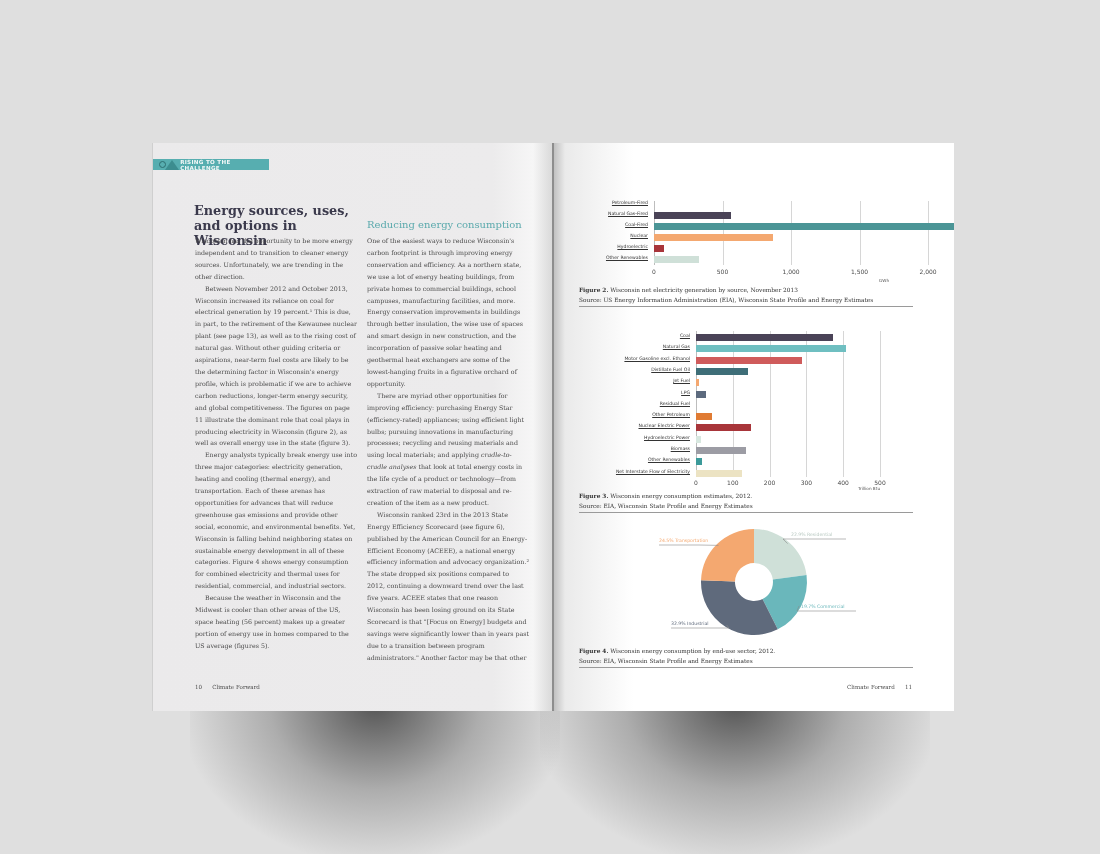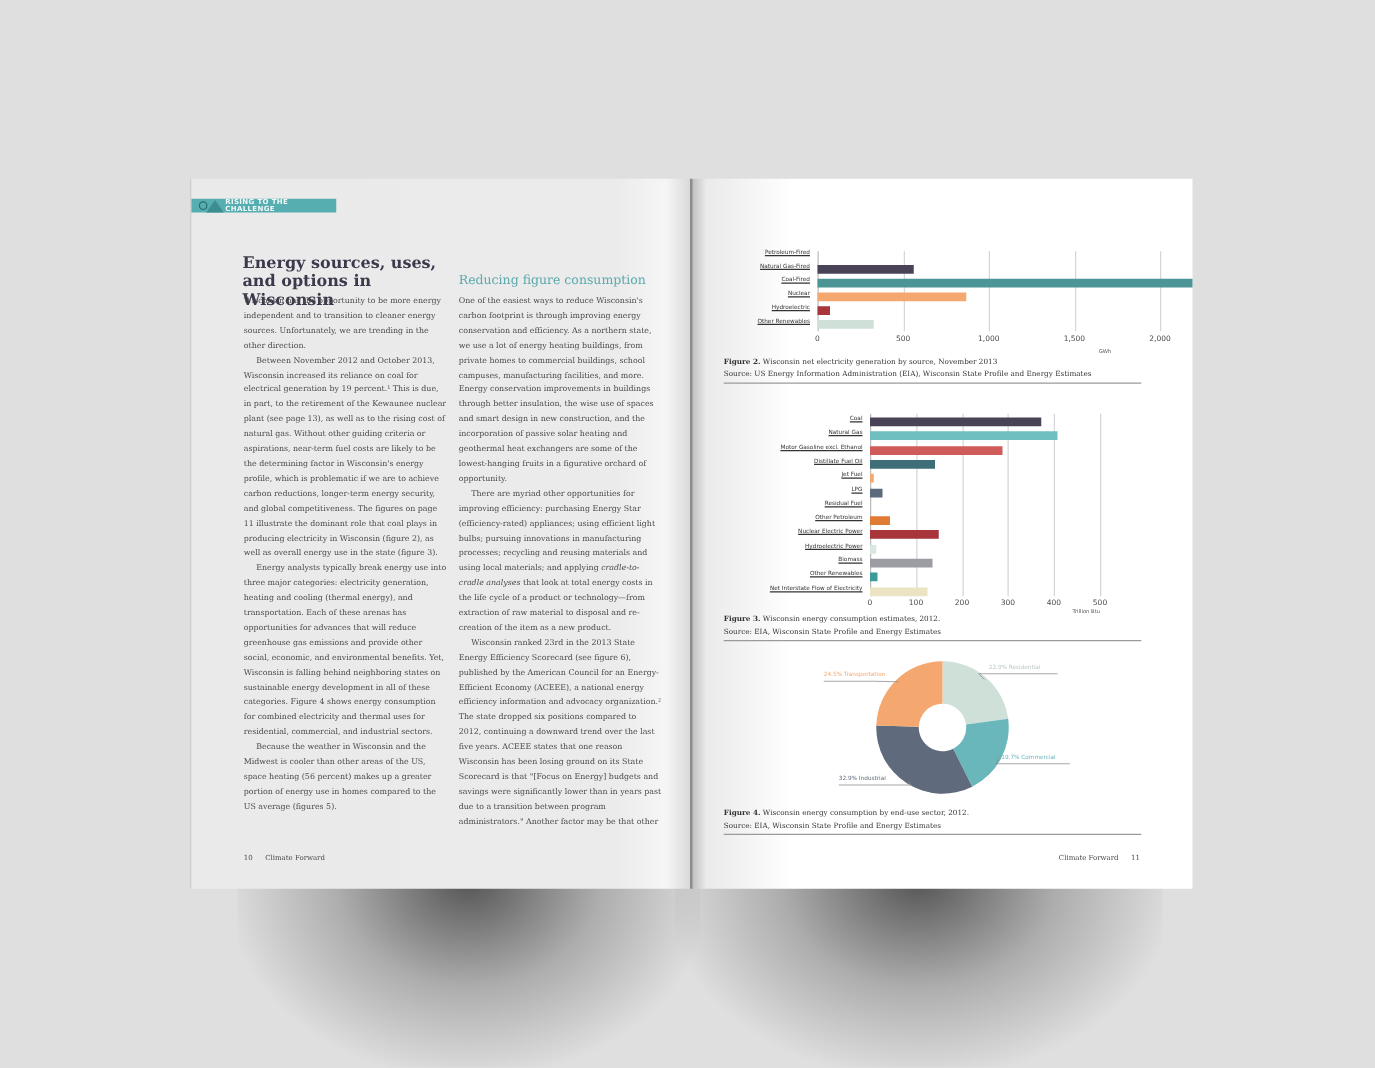--- a/index.html
+++ b/index.html
@@ -123,21 +123,21 @@
 
   <div class="h1">Energy sources, uses, and options in Wisconsin</div>
 
   <div class="col col-1">
     <p>Wisconsin has the opportunity to be more energy independent and to transition to cleaner energy sources. Unfortunately, we are trending in the other direction.</p>
     <p class="ind">Between November 2012 and October 2013, Wisconsin increased its reliance on coal for electrical generation by 19 percent.¹ This is due, in part, to the retirement of the Kewaunee nuclear plant (see page 13), as well as to the rising cost of natural gas. Without other guiding criteria or aspirations, near-term fuel costs are likely to be the determining factor in Wisconsin's energy profile, which is problematic if we are to achieve carbon reductions, longer-term energy security, and global competitiveness. The figures on page 11 illustrate the dominant role that coal plays in producing electricity in Wisconsin (figure 2), as well as overall energy use in the state (figure 3).</p>
     <p class="ind">Energy analysts typically break energy use into three major categories: electricity generation, heating and cooling (thermal energy), and transportation. Each of these arenas has opportunities for advances that will reduce greenhouse gas emissions and provide other social, economic, and environmental benefits. Yet, Wisconsin is falling behind neighboring states on sustainable energy development in all of these categories. Figure 4 shows energy consumption for combined electricity and thermal uses for residential, commercial, and industrial sectors.</p>
     <p class="ind">Because the weather in Wisconsin and the Midwest is cooler than other areas of the US, space heating (56 percent) makes up a greater portion of energy use in homes compared to the US average (figures 5).</p>
   </div>
 
-  <div class="h2">Reducing figure consumption</div>
+  <div class="h2">Reducing energy consumption</div>
 
   <div class="col col-2">
     <p>One of the easiest ways to reduce Wisconsin's carbon footprint is through improving energy conservation and efficiency. As a northern state, we use a lot of energy heating buildings, from private homes to commercial buildings, school campuses, manufacturing facilities, and more. Energy conservation improvements in buildings through better insulation, the wise use of spaces and smart design in new construction, and the incorporation of passive solar heating and geothermal heat exchangers are some of the lowest-hanging fruits in a figurative orchard of opportunity.</p>
     <p class="ind"><span>There are myriad other opportunities for improving efficiency: purchasing Energy Star (efficiency-rated) appliances; using efficient light bulbs; pursuing innovations in manufacturing processes; recycling and reusing materials and using local materials; and applying </span><em>cradle-to-cradle analyses</em><span> that look at total energy costs in the life cycle of a product or technology—from extraction of raw material to disposal and re-creation of the item as a new product.</span></p>
     <p class="ind">Wisconsin ranked 23rd in the 2013 State Energy Efficiency Scorecard (see figure 6), published by the American Council for an Energy-Efficient Economy (ACEEE), a national energy efficiency information and advocacy organization.² The state dropped six positions compared to 2012, continuing a downward trend over the last five years. ACEEE states that one reason Wisconsin has been losing ground on its State Scorecard is that "[Focus on Energy] budgets and savings were significantly lower than in years past due to a transition between program administrators." Another factor may be that other</p>
   </div>
 
   <div class="folio-l">
     <span>10</span><span>Climate Forward</span>
   </div>

